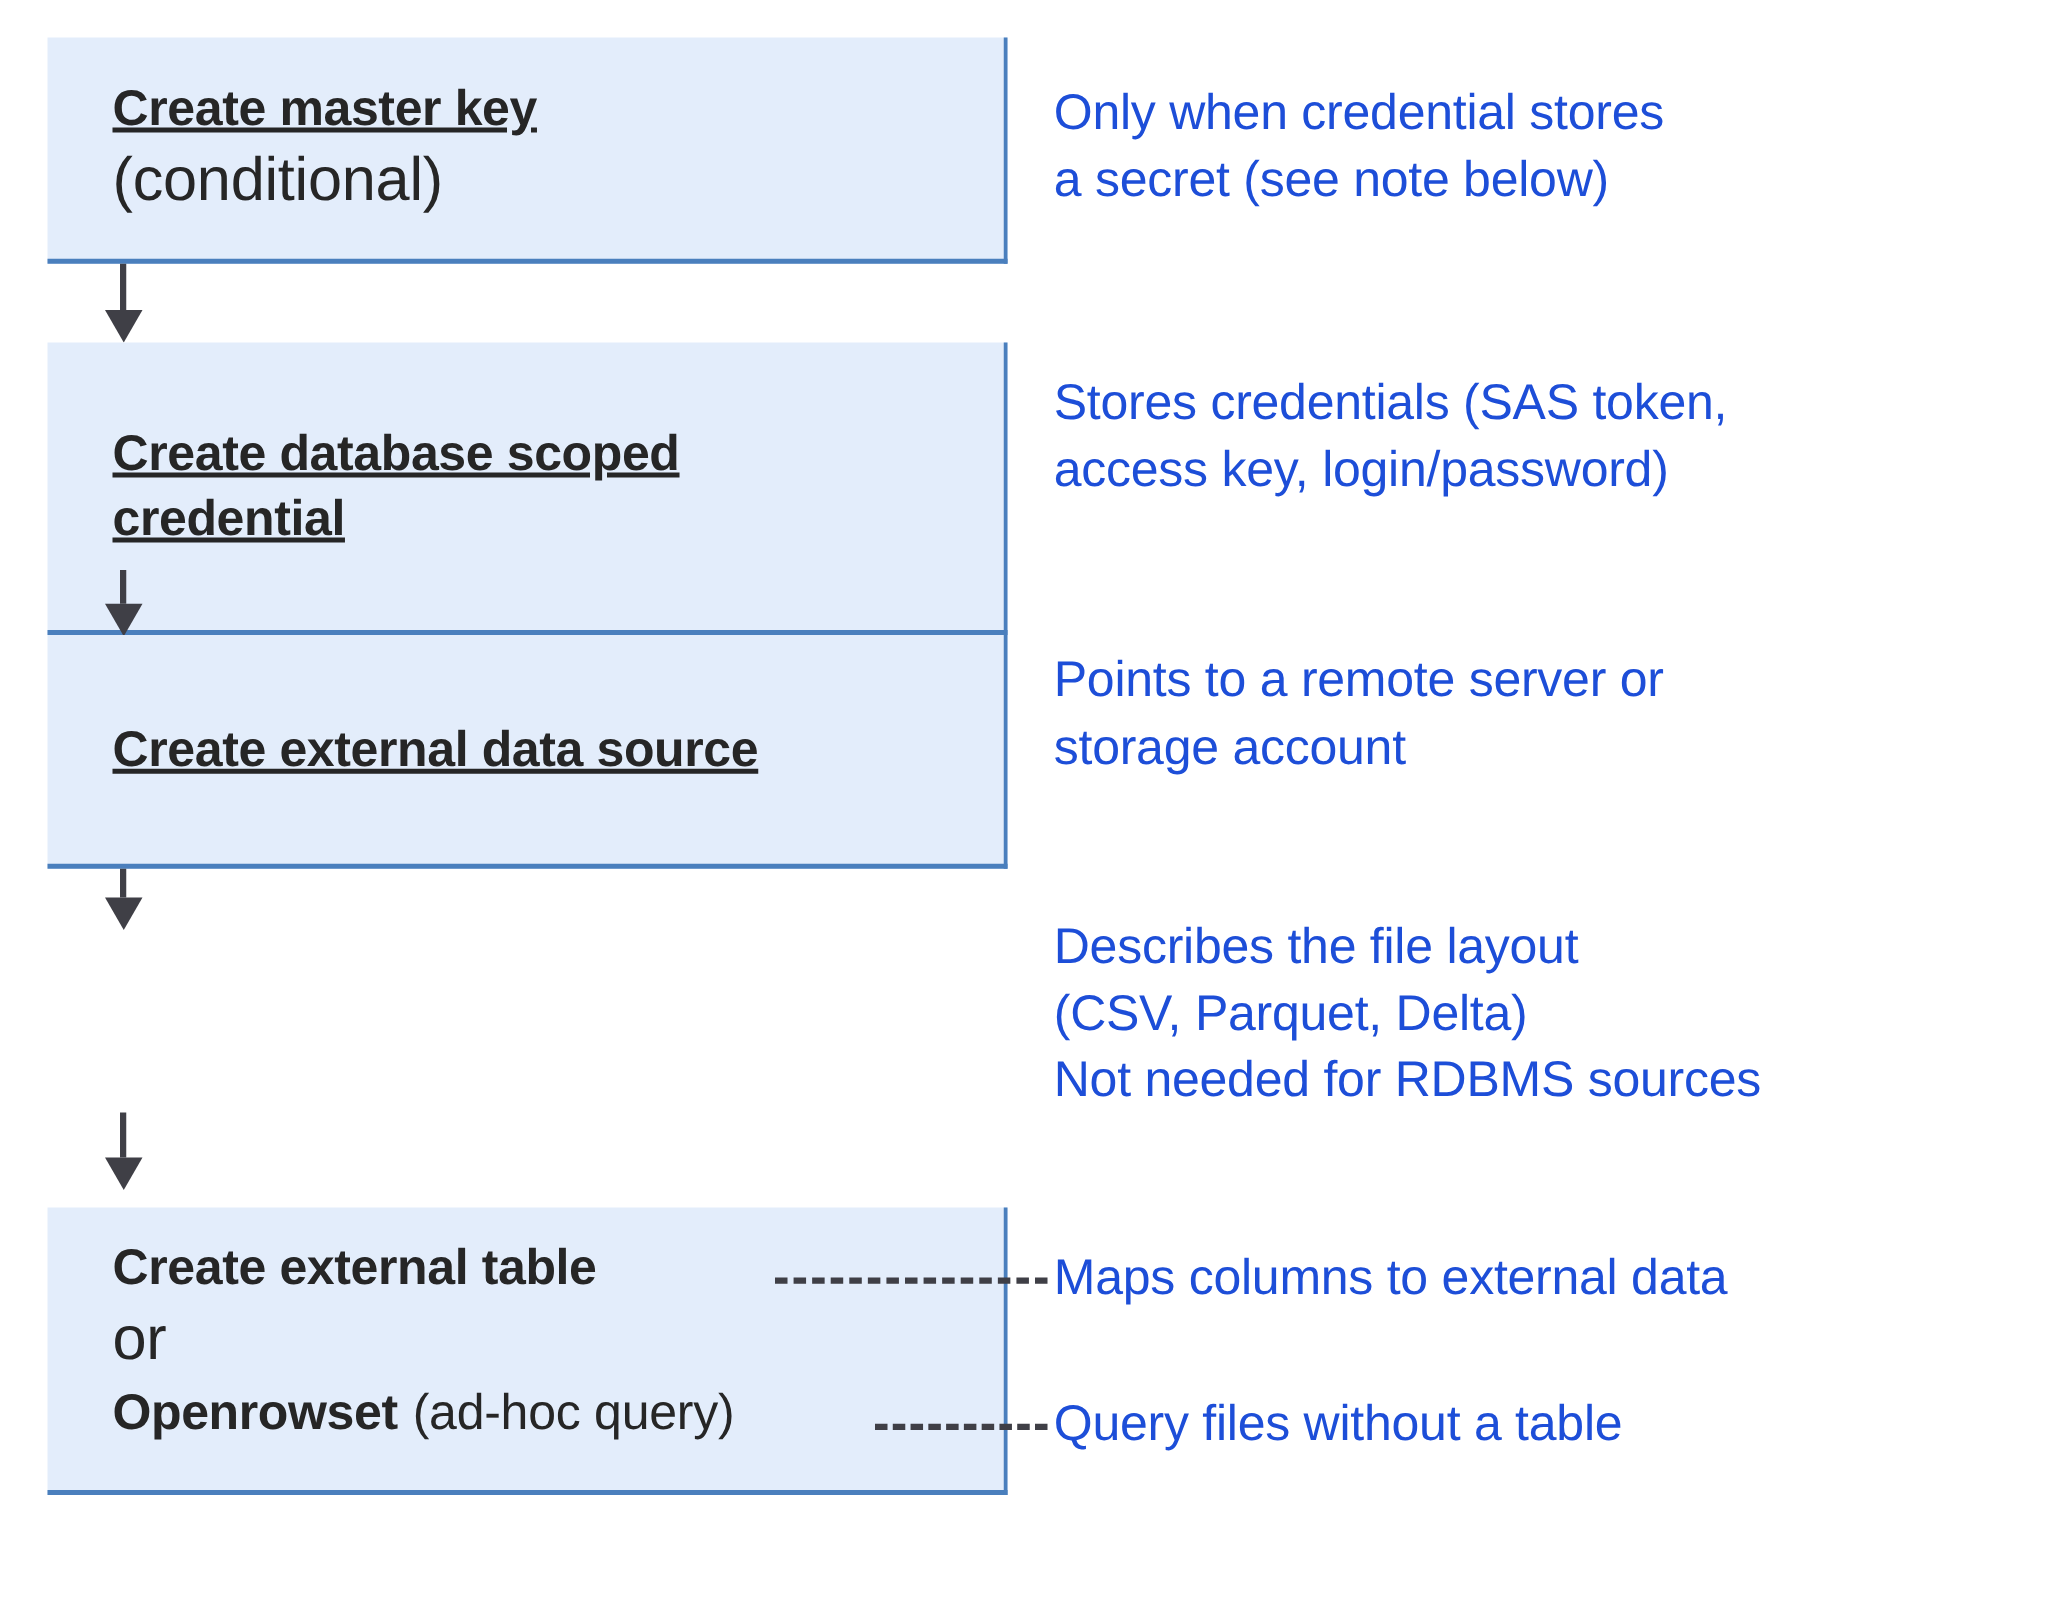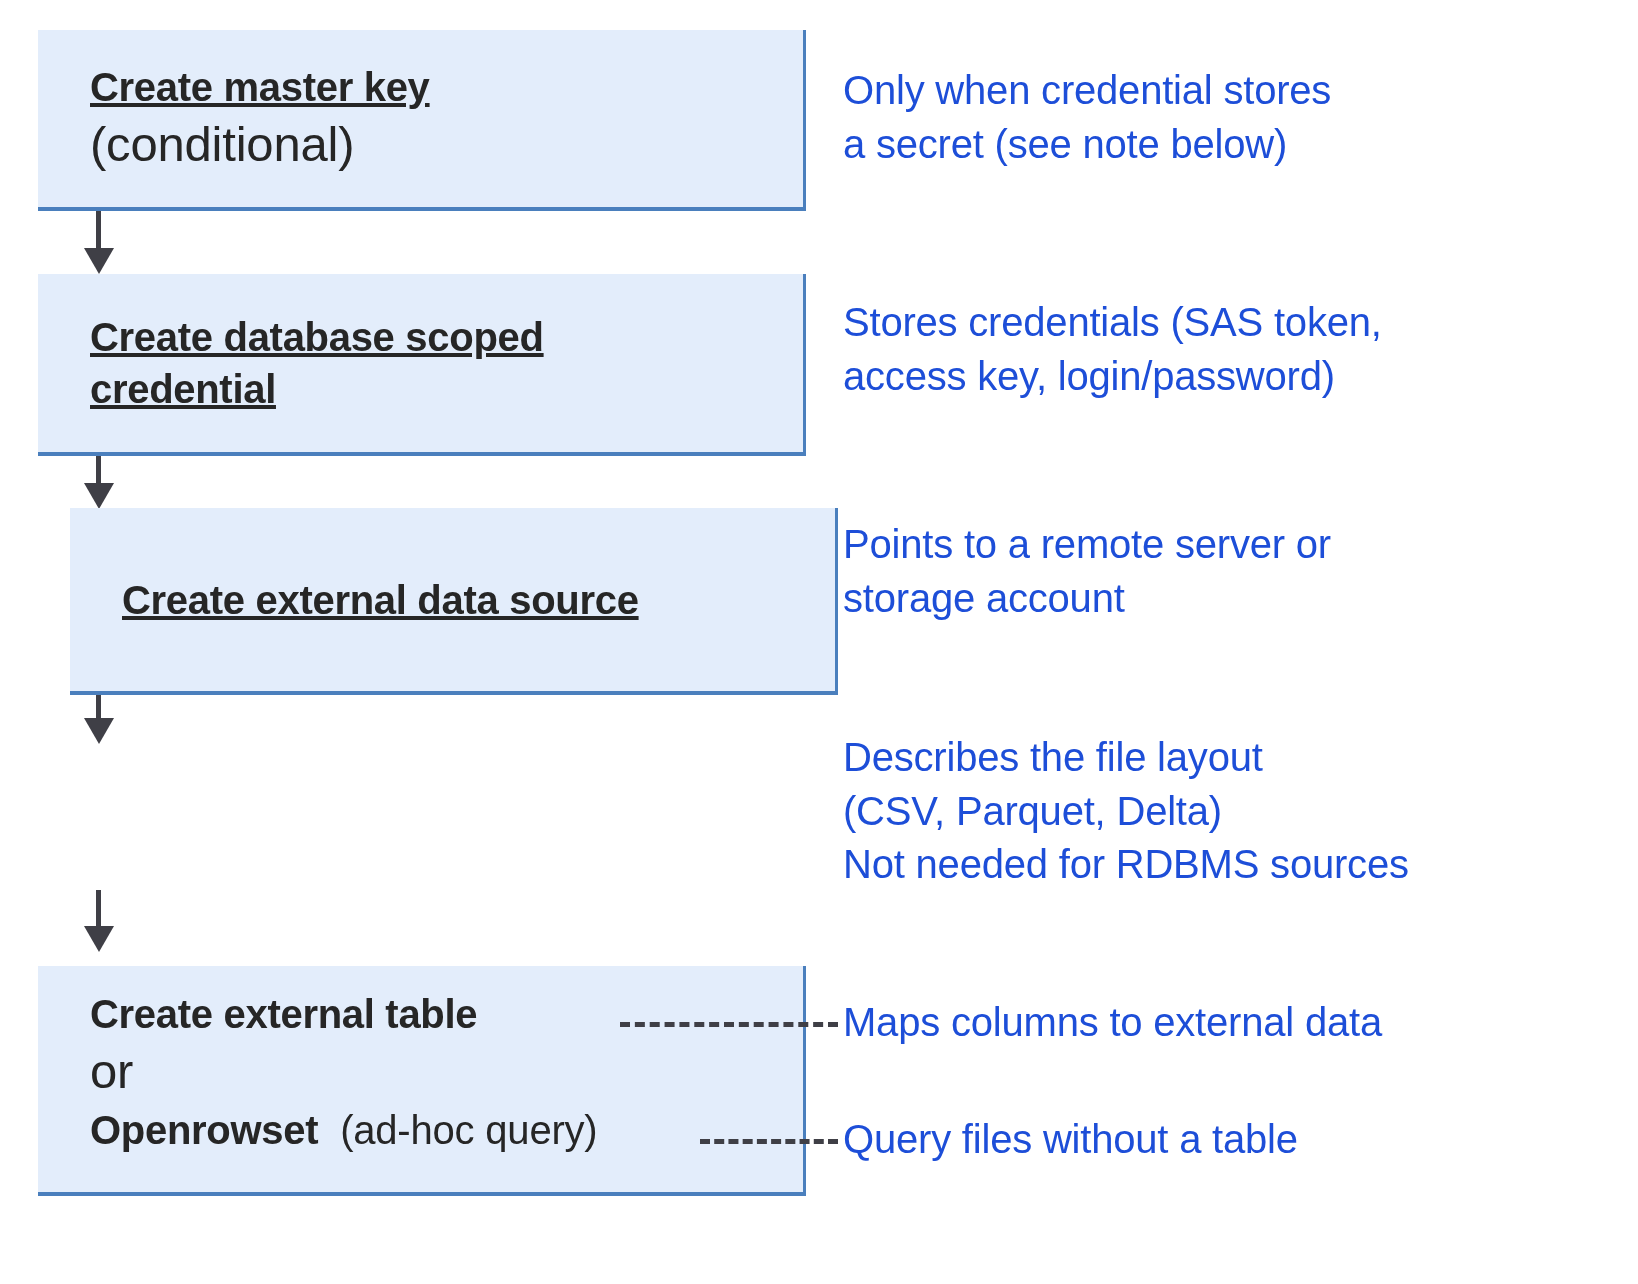--- a/index.html
+++ b/index.html
@@ -105,21 +105,21 @@
     font-weight: bold;
     font-size: 40px;
     letter-spacing: -0.3px;
     white-space: nowrap;
   }
   .inline-row .lbl-reg {
     font-weight: normal;
     font-size: 40px;
     letter-spacing: -0.2px;
     white-space: nowrap;
-    margin-left: 22px;
+    margin-left: 12px;
   }
 </style>
 </head>
 <body>
 
 <div id="diagram">
 
   <div class="step-box" style="top:30px; height:181px;">
     <div class="step-text">
       <div class="step-title">Create master key</div>
@@ -127,34 +127,34 @@
     </div>
   </div>
   <div class="desc" style="top:64px;">Only when credential stores
 a secret (see note below)</div>
 
   <div class="arrow" style="top:211px; height:63px;">
     <div class="shaft" style="height:37px;"></div>
     <div class="head" style="top:37px;"></div>
   </div>
 
-  <div class="step-box" style="top:274px; height:182px;">
+  <div class="step-box" style="top:274px; height:234px;">
     <div class="step-text">
       <div class="step-title wrap" style="max-width:580px;">Create database scoped credential</div>
     </div>
   </div>
   <div class="desc" style="top:296px;">Stores credentials (SAS token,
 access key, login/password)</div>
 
   <div class="arrow" style="top:456px; height:53px;">
     <div class="shaft" style="height:27px;"></div>
     <div class="head" style="top:27px;"></div>
   </div>
 
-  <div class="step-box" style="top:508px; height:187px;margin-left:32px;">
+  <div class="step-box" style="top:508px; height:187px;">
     <div class="step-text">
       <div class="step-title">Create external data source</div>
     </div>
   </div>
   <div class="desc" style="top:518px;">Points to a remote server or
 storage account</div>
 
   <div class="arrow" style="top:695px; height:49px;">
     <div class="shaft" style="height:23px;"></div>
     <div class="head" style="top:23px;"></div>

